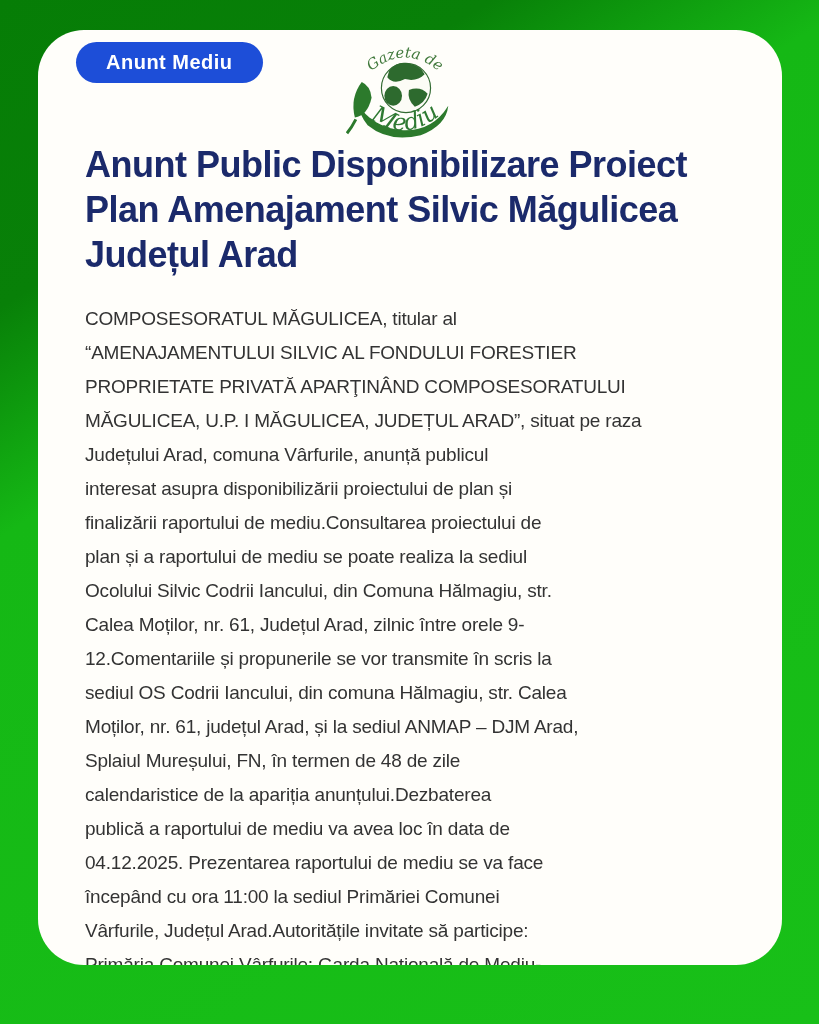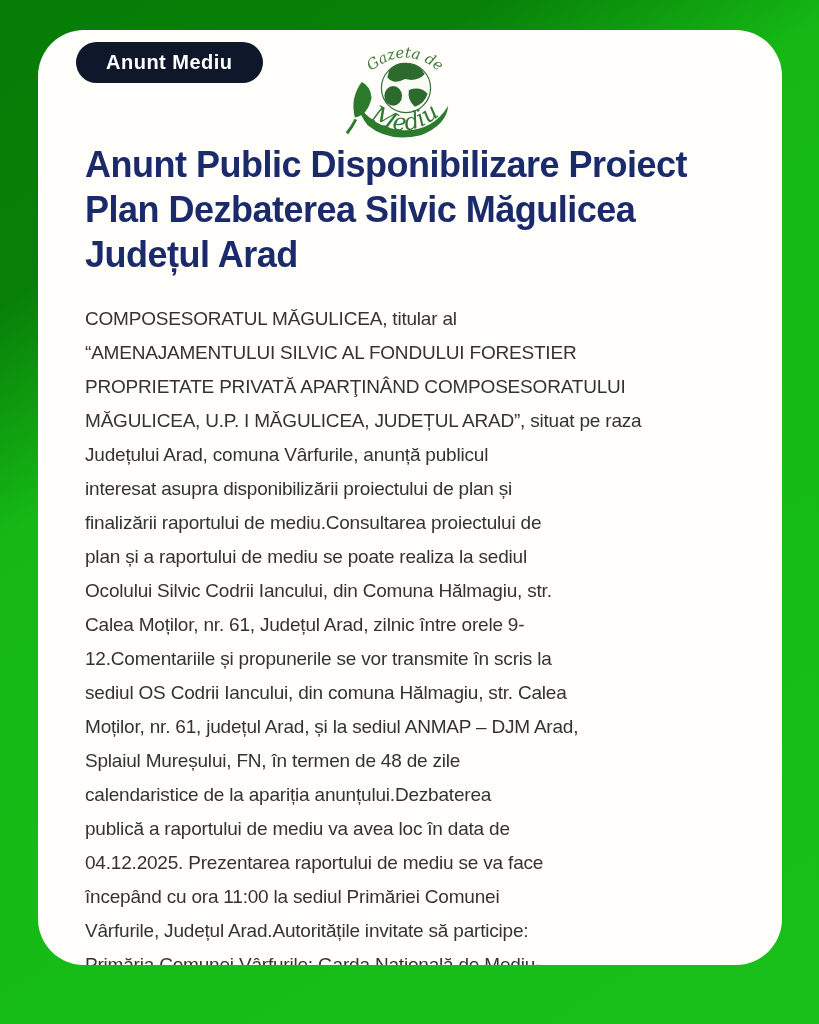--- a/index.html
+++ b/index.html
@@ -25,21 +25,21 @@
     overflow: hidden;
   }
   .badge {
     position: absolute;
     left: 38px;
     top: 12px;
     height: 41px;
     line-height: 41px;
     padding: 0 30px;
     border-radius: 24px;
-    background: #0f172a;
+    background: #1d4ed8;
     color: #ffffff;
     font-size: 20px;
     font-weight: bold;
     letter-spacing: 0.5px;
     display: inline-block;
     cursor: pointer;
   }
   .logo {
     position: absolute;
     left: 308px;
@@ -105,21 +105,21 @@
         <text class="logo-arc-text logo-arc-top" text-anchor="middle">
           <textPath href="#arc-top" startOffset="50%">Gazeta de</textPath>
         </text>
         <text class="logo-arc-text logo-arc-bottom" text-anchor="middle">
           <textPath href="#arc-bottom" startOffset="50%">Mediu</textPath>
         </text>
       </svg>
     </div>
 
     <h1 class="title">Anunt Public Disponibilizare Proiect
-Plan Dezbaterea Silvic Măgulicea
+Plan Amenajament Silvic Măgulicea
 Județul Arad</h1>
 
     <p class="article">COMPOSESORATUL MĂGULICEA, titular al
 “AMENAJAMENTULUI SILVIC AL FONDULUI FORESTIER
 PROPRIETATE PRIVATĂ APARŢINÂND COMPOSESORATULUI
 MĂGULICEA, U.P. I MĂGULICEA, JUDEȚUL ARAD”, situat pe raza
 Județului Arad, comuna Vârfurile, anunță publicul
 interesat asupra disponibilizării proiectului de plan și
 finalizării raportului de mediu.Consultarea proiectului de
 plan și a raportului de mediu se poate realiza la sediul

